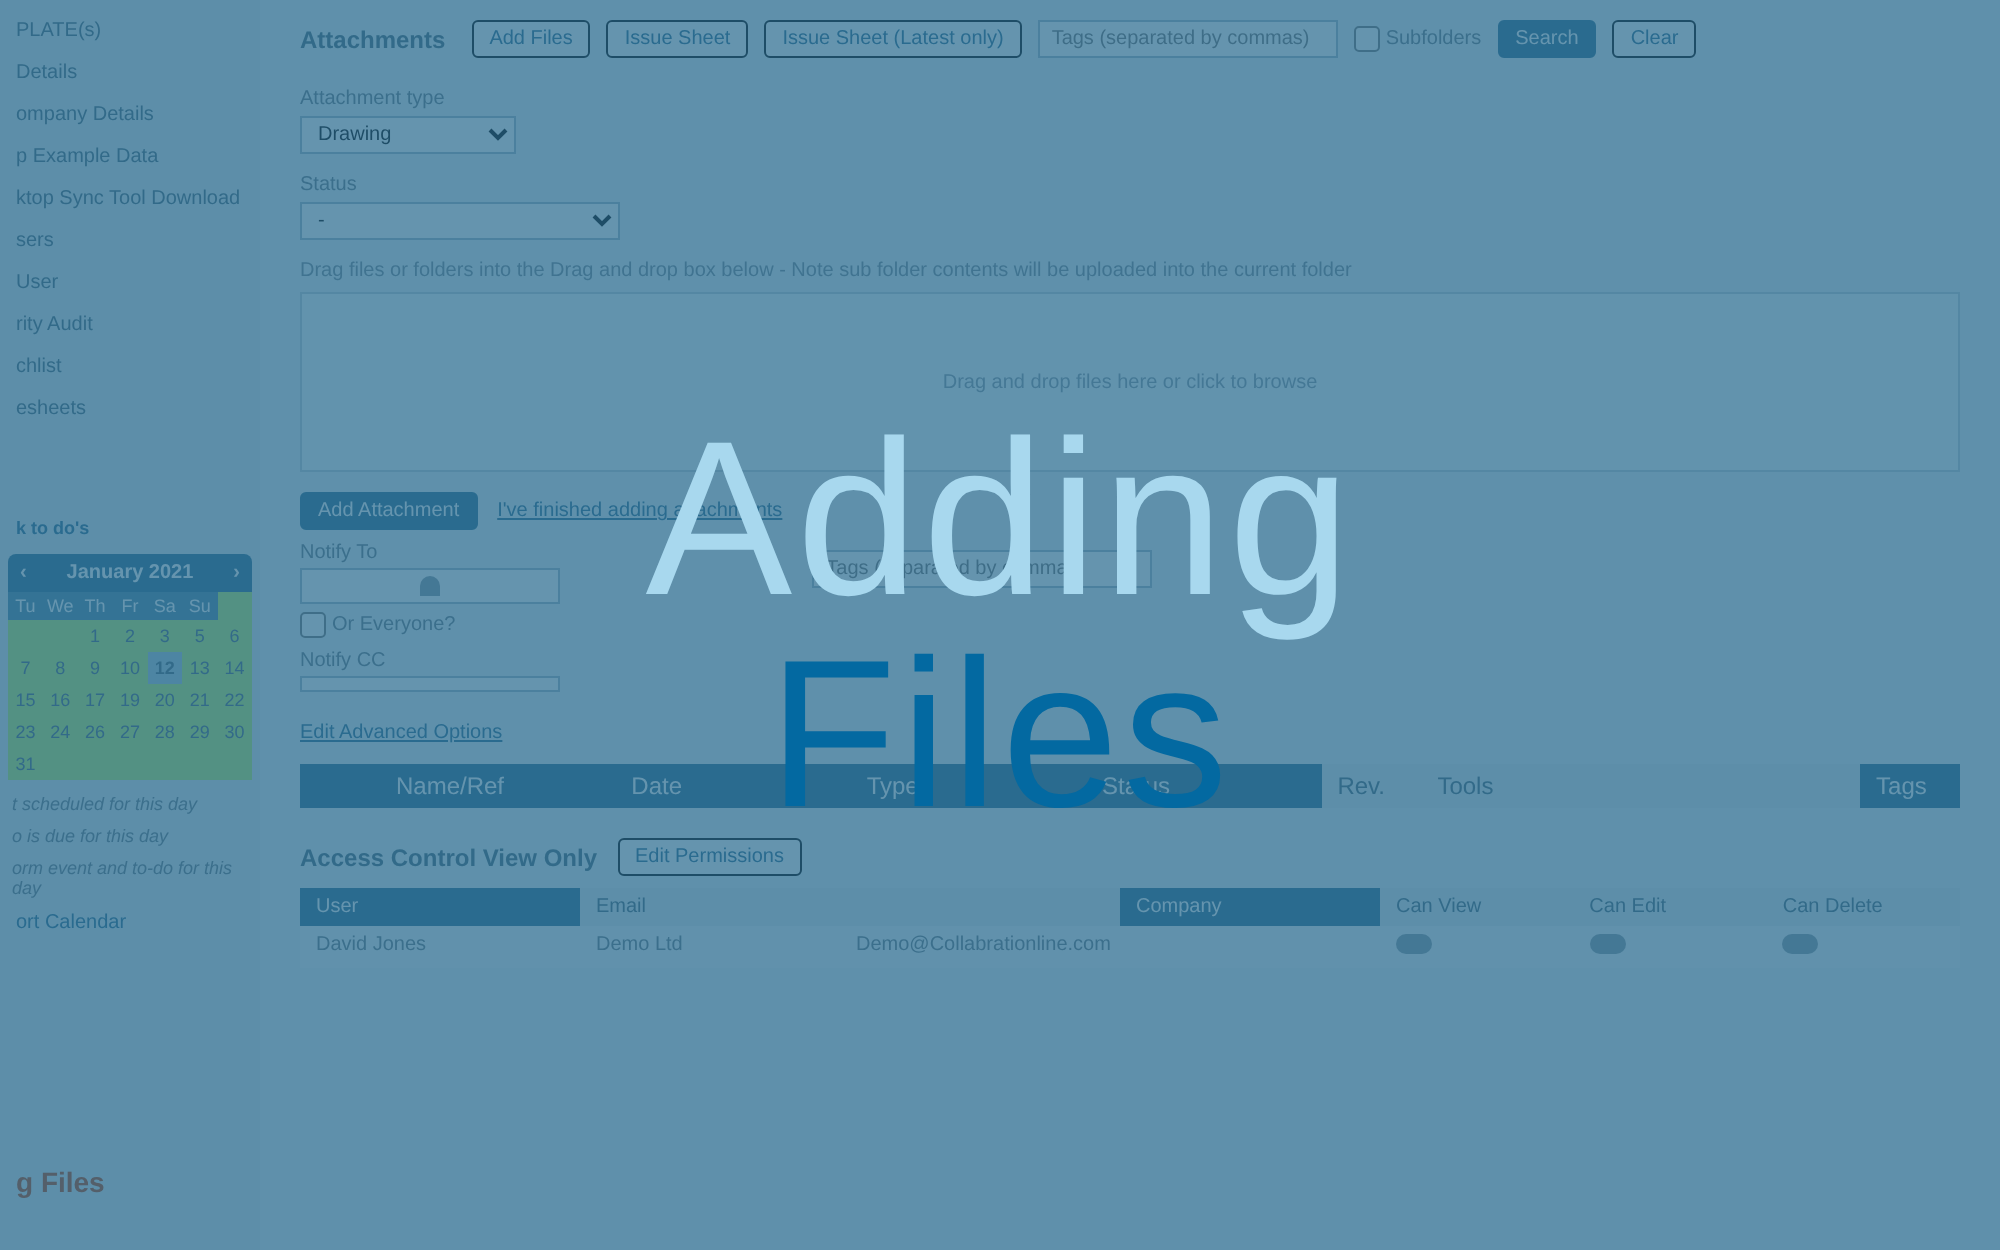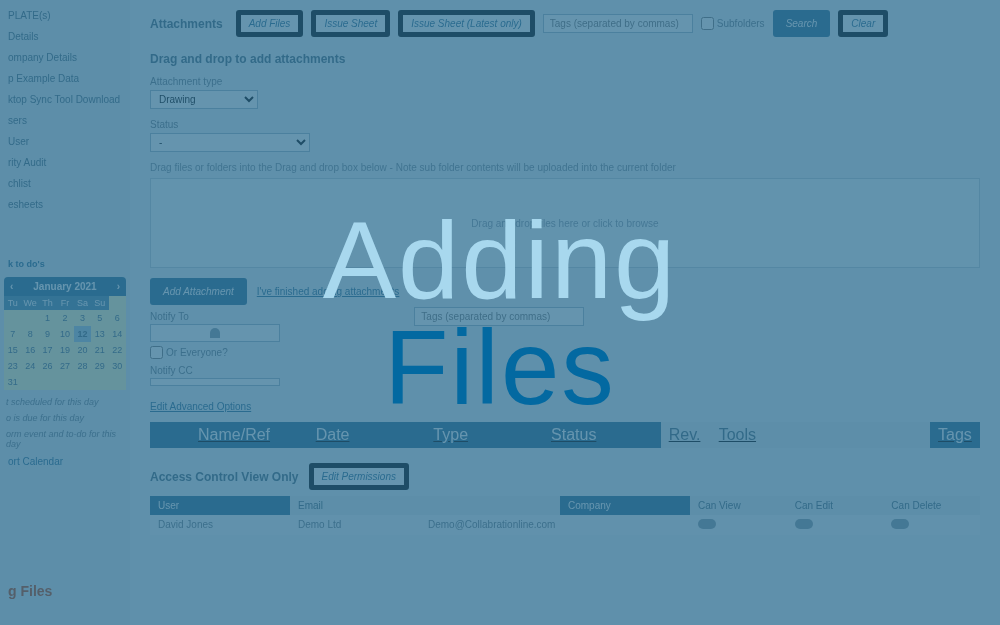--- a/index.html
+++ b/index.html
@@ -7,45 +7,45 @@
 .app { display: flex; width: 100%; height: 100%; position: relative; justify-content: space-between; }
 .sidebar { width: 130px; background: #e0e8ec; padding: 5px 0; font-size: 10px; color: #4a6a7a; }
 .sidebar-item { padding: 5px 8px; cursor: pointer; white-space: nowrap; overflow: hidden; }
 .sidebar-footer { position: absolute; bottom: 18px; left: 0; font-size: 14px; color: #c2410c; padding: 8px; font-weight: bold; }
 .calendar-area { margin-top: 40px; font-size: 9px; }
 .cal-link { padding: 4px 8px; color: #2b6b8f; font-weight: bold; }
 .calendar { background: #2b6b8f; color: #fff; border-radius: 4px; margin: 4px; }
 .cal-header { text-align: center; padding: 4px; font-size: 10px; font-weight: bold; position: relative; }
 .cal-nav-l, .cal-nav-r { position: absolute; top: 4px; }
 .cal-nav-l { left: 6px; } .cal-nav-r { right: 6px; }
-.cal-grid { display: grid; grid-template-columns: repeat(7, 1fr); background: #fef9c3; color: #4a6a7a; }
+.cal-grid { display: grid; grid-template-columns: repeat(7, 1fr); background: #bef264; color: #4a6a7a; }
 .cal-day-h { background: #5089a5; color: #fff; text-align: center; padding: 2px; font-size: 9px; }
 .cal-day { text-align: center; padding: 3px; font-size: 9px; }
 .cal-day.today { background: #a8c8d8; font-weight: bold; }
 .cal-legend { font-size: 9px; padding: 3px 6px; color: #6a7a85; font-style: italic; }
 .export-link { padding: 4px 8px; color: #2b6b8f; font-size: 10px; }
 .main { flex: 1; padding: 10px 20px; position: relative; overflow: hidden; }
 .toolbar { display: flex; align-items: center; gap: 8px; margin-bottom: 15px; flex-wrap: wrap; }
 .tb-title { font-weight: bold; color: #4a6a7a; font-size: 12px; margin-right: 5px; }
-.btn { border: 5px solid #000000; background: #fff; color: #2b6b8f; padding: 3px 8px; font-size: 10px; border-radius: 3px; cursor: pointer; font-style: italic; }
+.btn { border: 1px solid #000000; background: #fff; color: #2b6b8f; padding: 3px 8px; font-size: 10px; border-radius: 3px; cursor: pointer; }
 .btn.primary { background: #2b6b8f; color: #fff; border-color: #2b6b8f; }
 .tag-input { border: 1px solid #a0b8c5; padding: 3px 6px; font-size: 10px; width: 150px; }
 .chk-wrap { font-size: 10px; color: #6a7a85; display: flex; align-items: center; gap: 3px; }
 .section-title { color: #4a6a7a; font-weight: bold; font-size: 12px; margin: 10px 0; }
 .form-label { font-size: 10px; color: #6a7a85; margin-bottom: 2px; display: block; }
 .select { border: 1px solid #a0b8c5; padding: 2px 4px; font-size: 10px; background: #fff; }
 .select.sm { width: 108px; } .select.md { width: 160px; }
 .drop-note { font-size: 10px; color: #7a8a95; margin: 5px 0; }
 .dropzone { border: 1px solid #c0d0d8; background: #f5f9fb; height: 90px; display: flex; align-items: center; justify-content: center; font-size: 10px; color: #8a9aa5; }
 .row { display: flex; gap: 15px; align-items: flex-start; margin-top: 10px; }
 .link { color: #2b6b8f; font-size: 10px; text-decoration: underline; cursor: pointer; }
 .notify-input { border: 1px solid #a0b8c5; padding: 3px; width: 130px; font-size: 10px; background: #fff; display: flex; align-items: center; justify-content: center; }
 .person-icon { width: 10px; height: 10px; background: #8a9aa5; border-radius: 50% 50% 0 0; }
 .tags-input2 { border: 1px solid #a0b8c5; padding: 3px 6px; font-size: 10px; width: 170px; }
-.table { width: 100%; margin-top: 8px; display: flex; font-size: 16px; text-decoration: underline; }
+.table { width: 100%; margin-top: 8px; display: flex; font-size: 12px; }
 .table-h { background: #2b6b8f; color: #fff; padding: 4px 8px; flex: 1; }
 .table-h.sm { flex: 0 0 40px; background: #2b6b8f; }
 .table-h.tools { flex: 2; background: #e0e8ec; color: #4a6a7a; }
 .table-h.tags { flex: 0 0 50px; }
 .acl-title { font-weight: bold; color: #4a6a7a; font-size: 12px; margin-top: 15px; display: flex; align-items: center; gap: 10px; }
 .acl-table { width: 100%; margin-top: 6px; }
 .acl-head { display: flex; font-size: 10px; }
 .acl-h { background: #2b6b8f; color: #fff; padding: 4px 8px; }
 .acl-h.user { flex: 0 0 140px; }
 .acl-h.email { flex: 0 0 270px; background: #e0e8ec; color: #4a6a7a; }
@@ -142,21 +142,20 @@
       <button class="btn">Issue Sheet (Latest only)</button>
       <input class="tag-input" placeholder="Tags (separated by commas)" style="">
       <label class="chk-wrap">
         <input type="checkbox" style="">
         <span>Subfolders</span>
       </label>
       <button class="btn primary">Search</button>
       <button class="btn">Clear</button>
     </div>
 
-    <div class="section-title">Drag and drop to add attachments</div>
 
     <div class="fg">
       <label class="form-label">Attachment type</label>
       <select class="select sm">
         <option>Drawing</option>
       </select>
     </div>
     <div class="fg">
       <label class="form-label">Status</label>
       <select class="select md">

